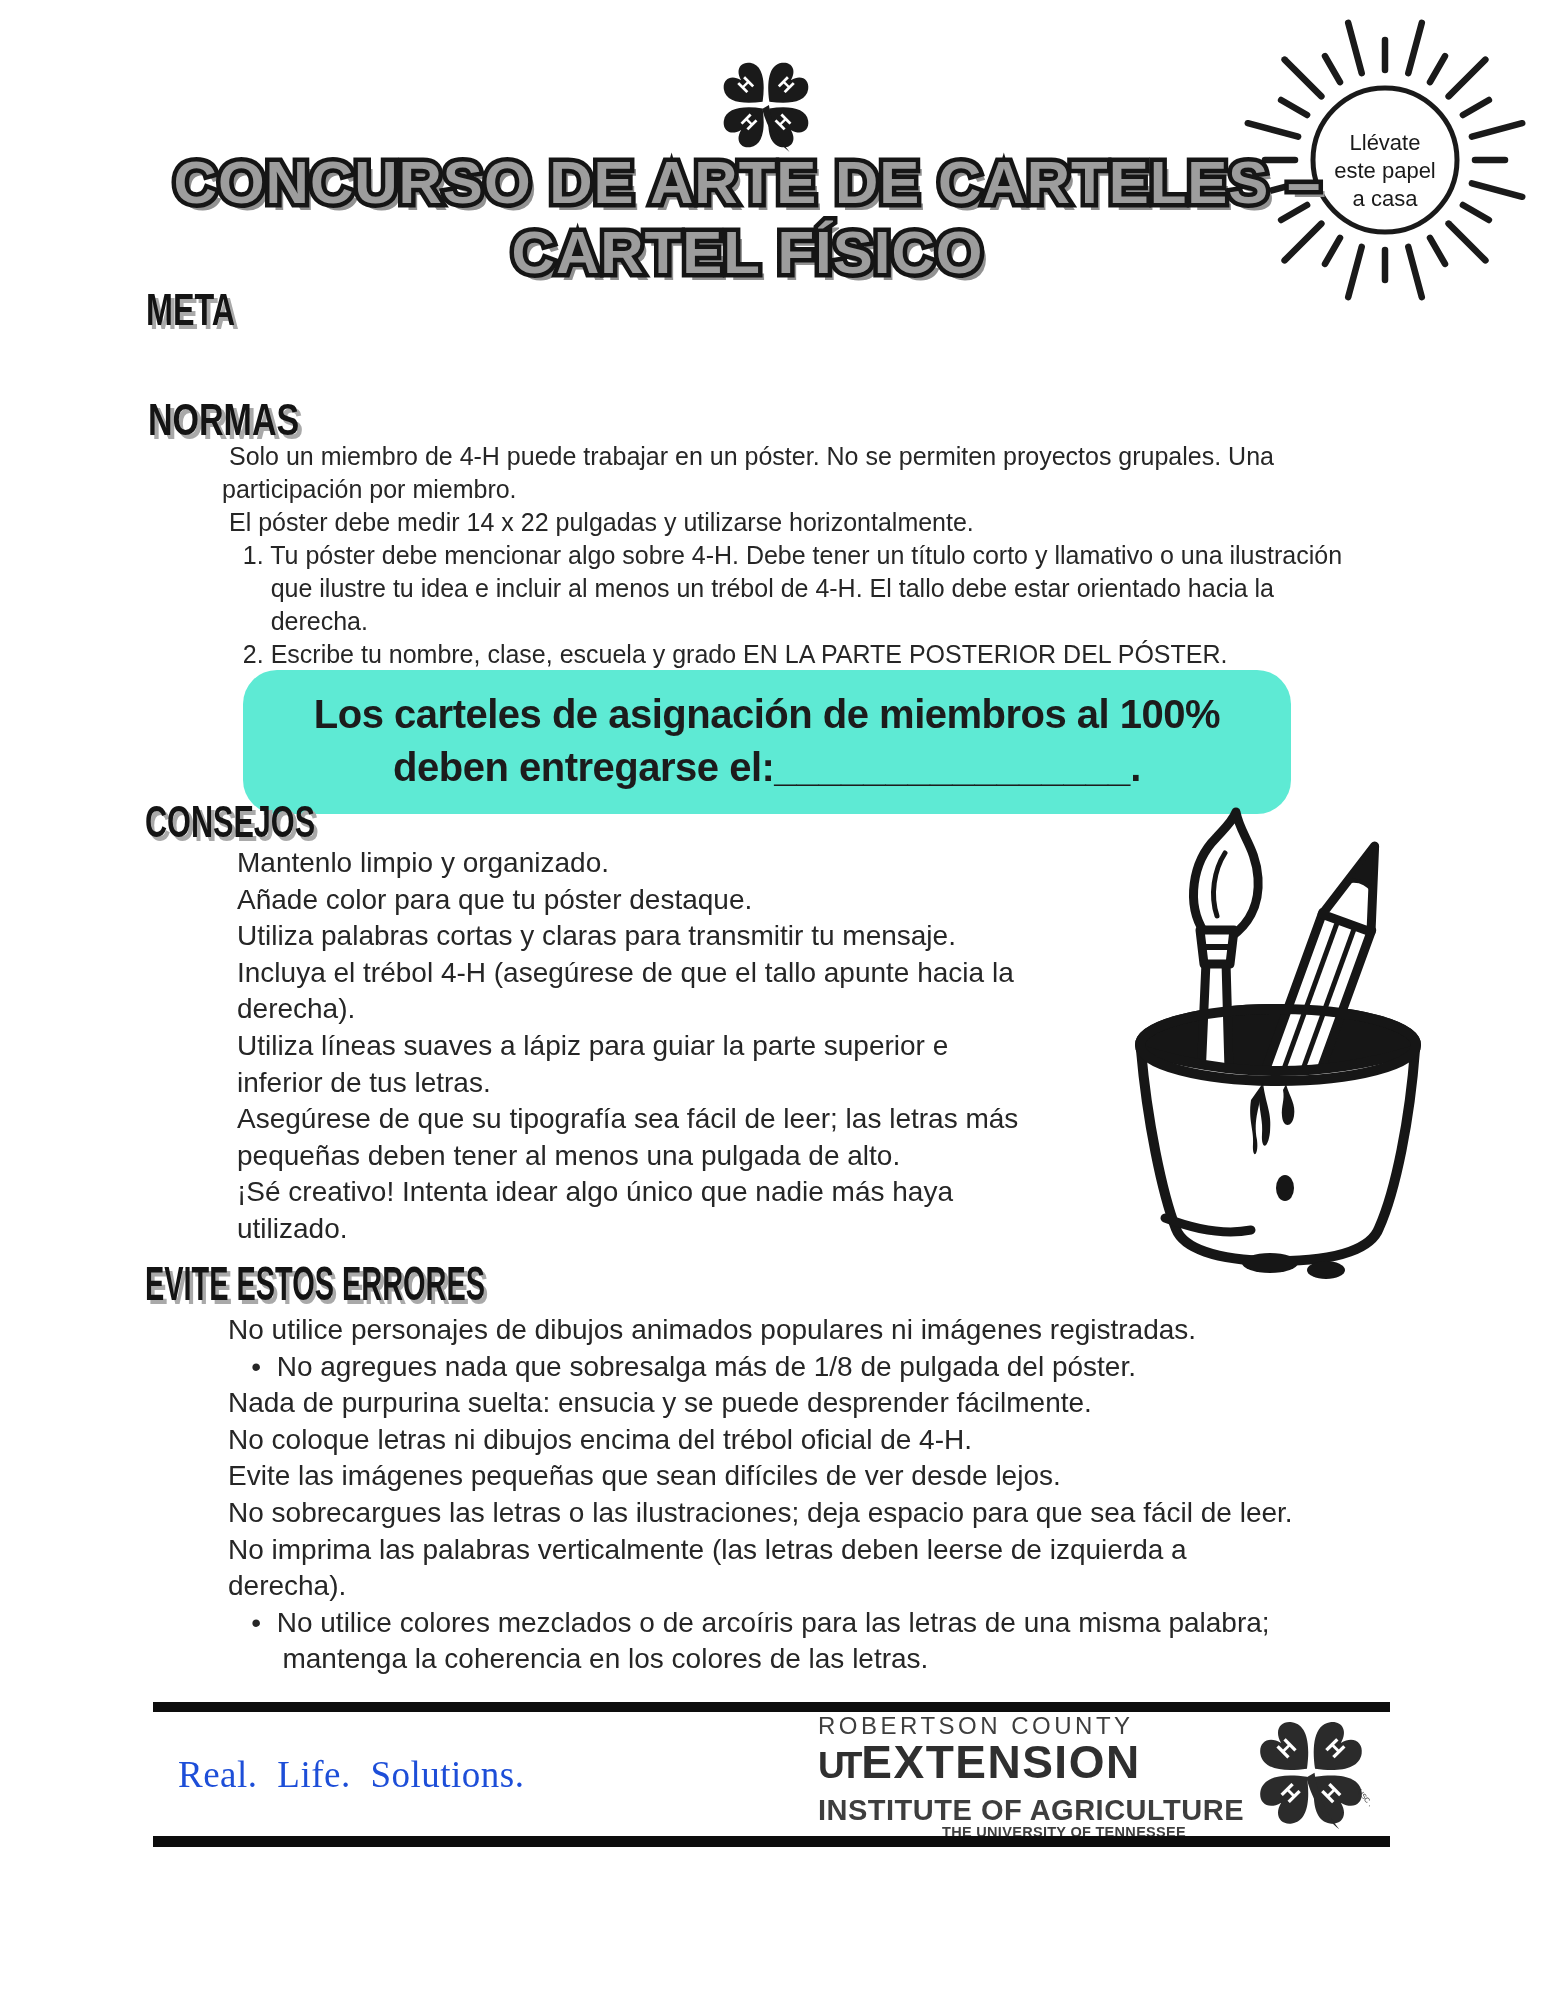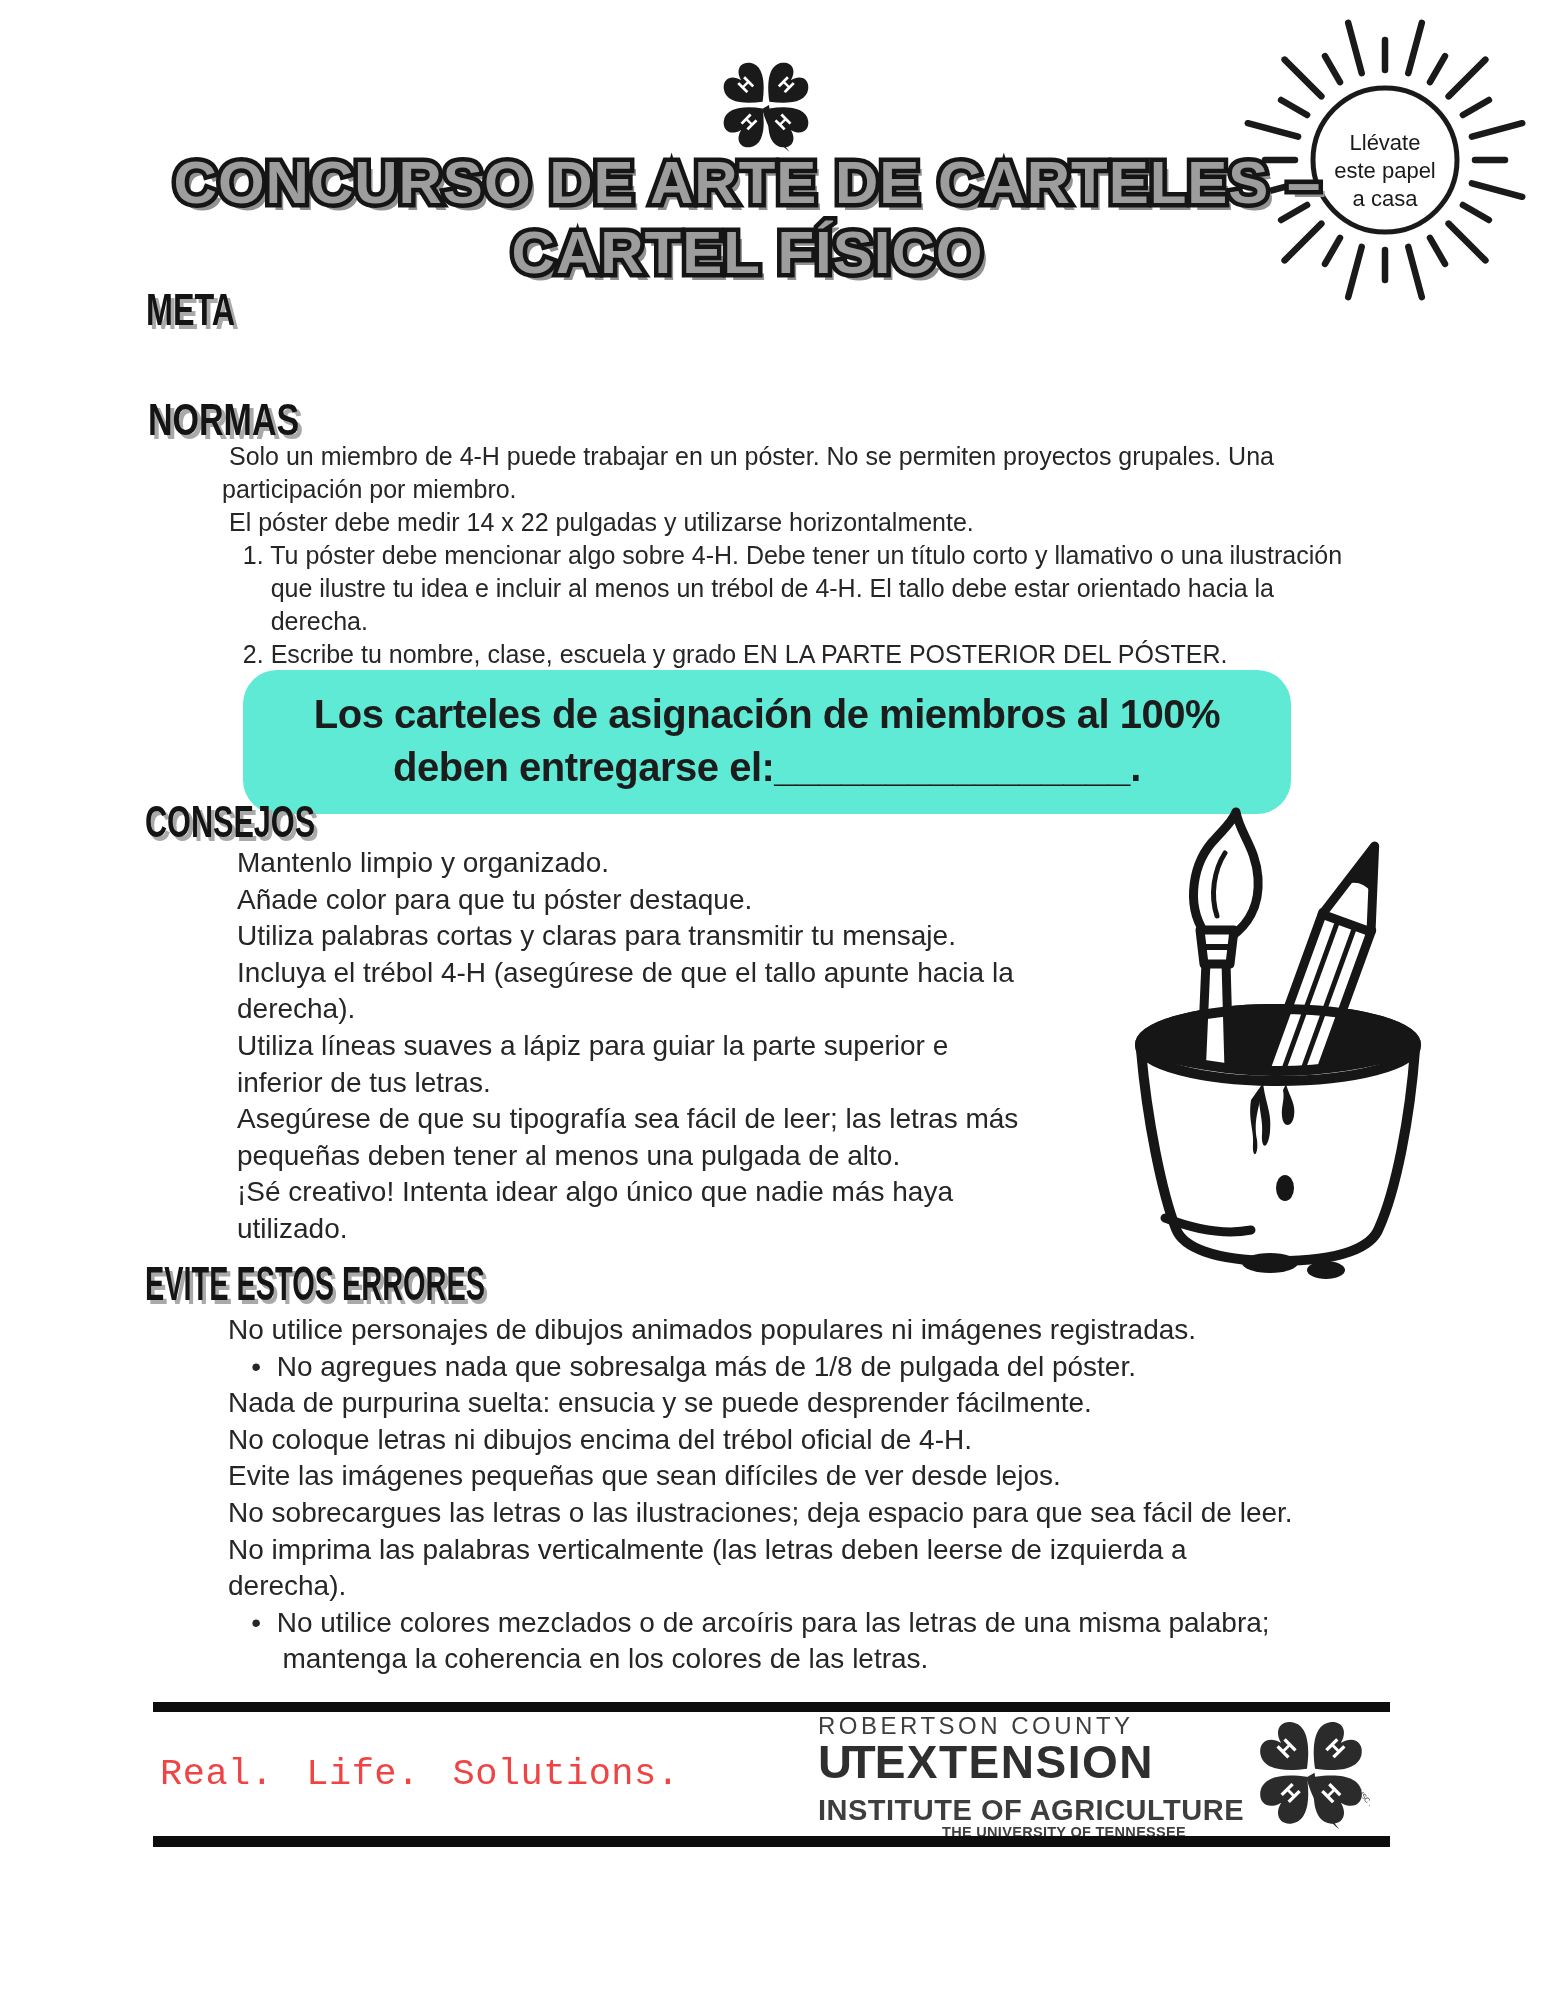--- a/index.html
+++ b/index.html
@@ -49,27 +49,27 @@
     padding-top:18px; box-sizing:content-box;
   }
   .deadline-line{font-size:40px; line-height:53px; font-weight:700; color:#1c1c1c; letter-spacing:-0.5px;}
   .deadline-blank{letter-spacing:0;}
 
   
   .hline{background:#0d0d0d; left:153px; width:1237px; height:10px;}
   .hline-top{top:1702px;}
   .hline-bottom{top:1836px; height:11px;}
   .tagline{
-    left:160px; top:1753px; font-family:Liberation Mono, monospace;
-    font-size:37px; color:#ef4444; word-spacing:10px; letter-spacing:0.5px;
+    left:178px; top:1753px; font-family:Liberation Serif, serif;
+    font-size:37px; color:#1d4ed8; word-spacing:10px; letter-spacing:0.5px;
   }
   .ut-block{left:818px; top:1712px; width:372px; color:#3e3e3e;}
   .ut-county{font-size:24px; letter-spacing:3.5px; line-height:27px; font-weight:400; white-space:nowrap;}
   .ut-row{line-height:46px; white-space:nowrap; color:#2f2f2f;}
-  .ut-mark{font-size:47px; font-weight:700; letter-spacing:-5px; margin-right:4px;}
+  .ut-mark{font-size:37px; font-weight:700; letter-spacing:-5px; margin-right:4px;}
   .ut-ext{font-size:46px; font-weight:700; letter-spacing:1.5px;text-align:right;}
   .ut-inst{font-size:29px; font-weight:700; letter-spacing:0.5px; line-height:28px; white-space:nowrap;}
   .ut-univ{font-size:14.5px; font-weight:700; letter-spacing:0.3px; line-height:17px; text-align:right; width:368px;}
 
   svg{display:block;}
 </style>
 </head>
 <body>
 
 <div class="page">

